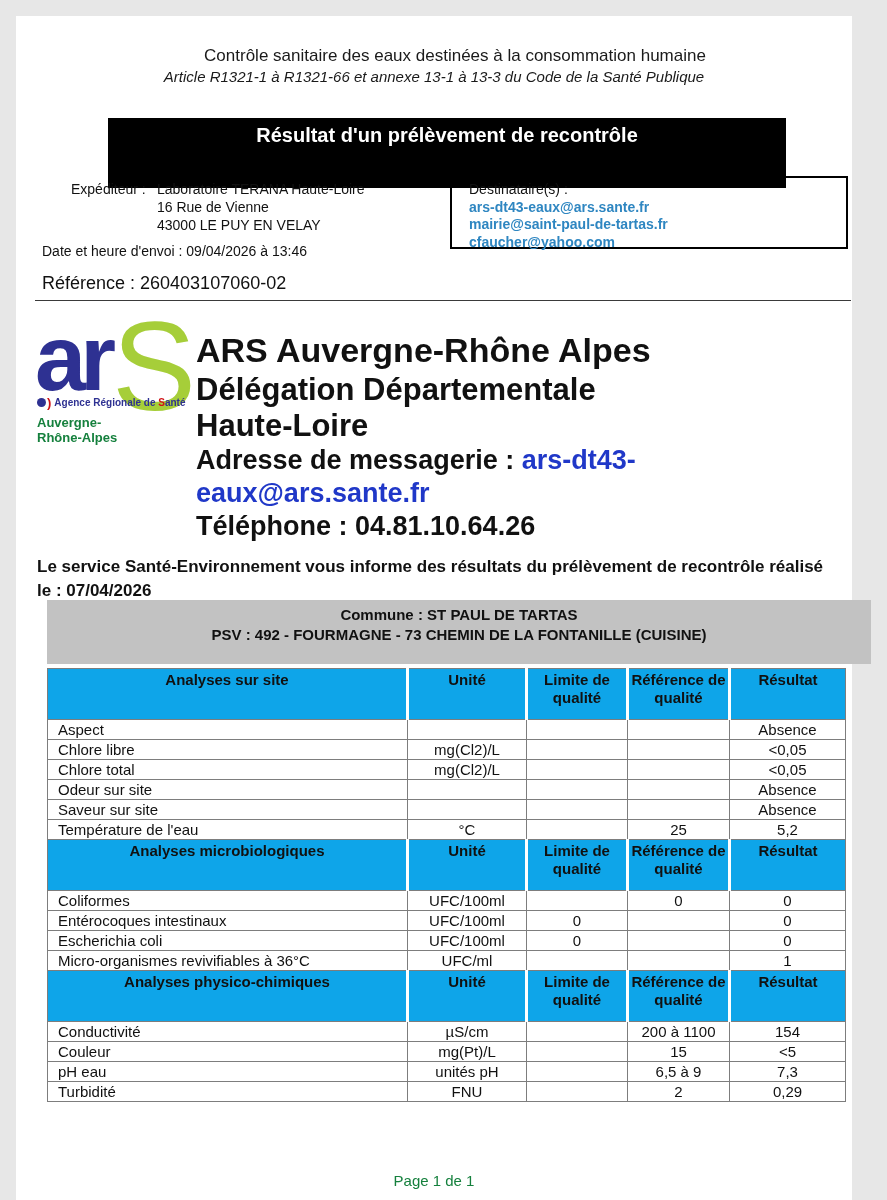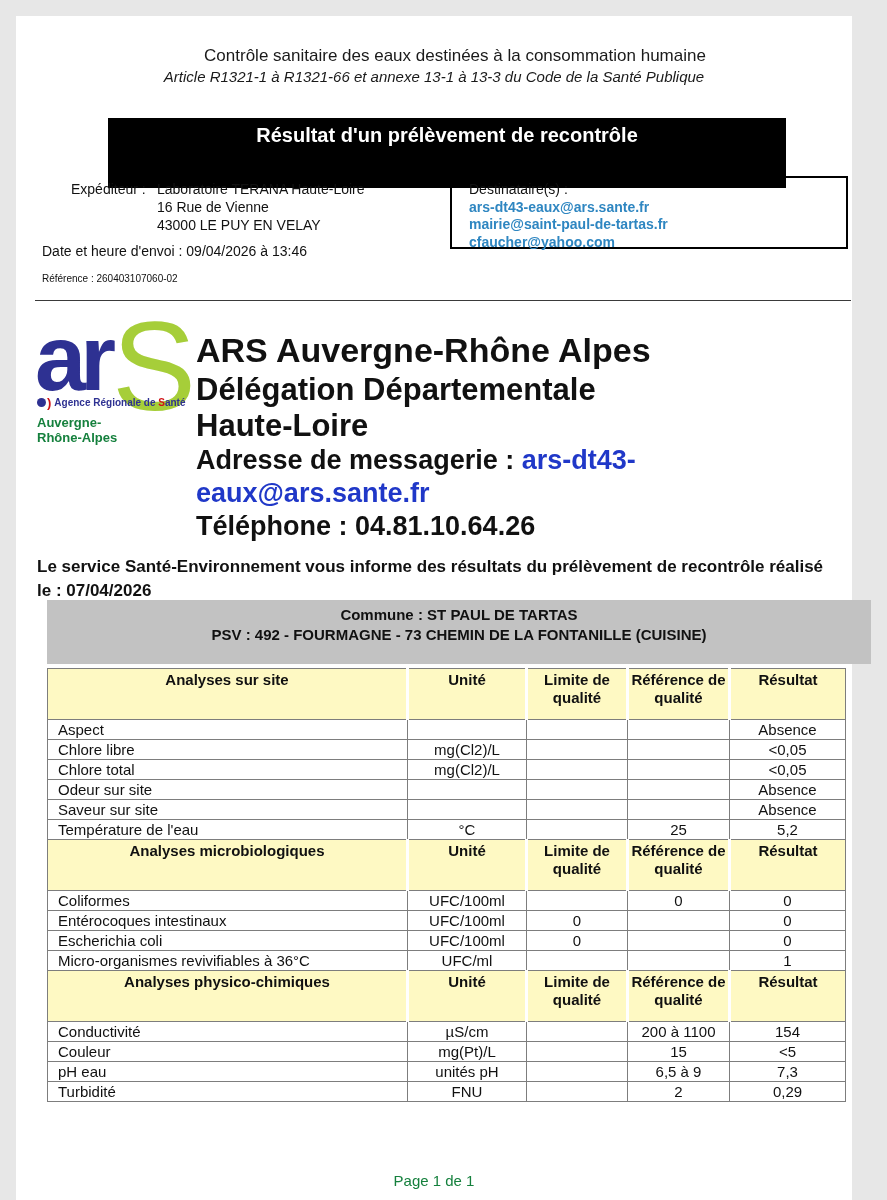--- a/index.html
+++ b/index.html
@@ -27,21 +27,21 @@
     left: 92px; top: 102px; width: 678px; height: 70px;
     background: #000;
     text-align: center;
   }
   .banner-title { color: #fff; font-weight: bold; font-size: 20px; padding-top: 6px; }
 
   
   .sender { left: 26px; top: 164px; font-size: 14px; line-height: 18px; display: flex; margin-left: 29px; }
   .sender-label { width: 86px; }
   .sent-line { left: 26px; top: 227px; font-size: 14px; }
-  .ref-line  { left: 26px; top: 257px; font-size: 10px; }
+  .ref-line  { left: 26px; top: 257px; font-size: 18px; }
 
   
   .dest-box {
     left: 434px; top: 160px; width: 398px; height: 73px;
     border: 2px solid #000;
     padding: 3px 6px 0 17px;
     font-size: 14px; line-height: 17.5px;
   }
   .dest-email { font-weight: bold; color: #2e86c1; cursor: pointer; }
 
@@ -82,21 +82,21 @@
   }
 
   
   .results { left: 31px; top: 652px; }
   table { border-collapse: collapse; table-layout: fixed; width: 798px; font-size: 15px; }
   td, th { border: 1px solid #7d7d7d; }
   td { height: 20px; padding: 0 4px; white-space: nowrap; overflow: hidden; }
   td.l { text-align: left; padding-left: 10px; }
   td.c { text-align: center; }
   th.sec {
-    background: #fef9c3;
+    background: #0ea5e9;
     font-weight: bold;
     height: 40px;
     vertical-align: top;
     padding: 2px 1px 12px 1px;
     text-align: center;
     line-height: 18px;
     font-size: 15px;
   }
   th.sec + th.sec { border-left: 3px solid #ffffff; }
 

